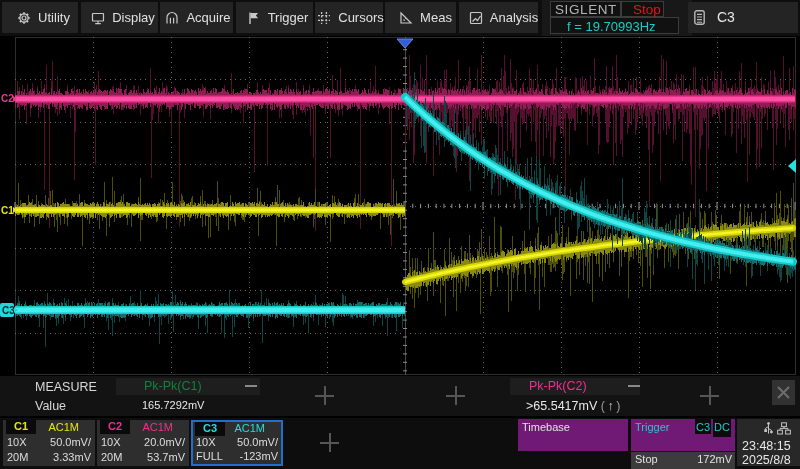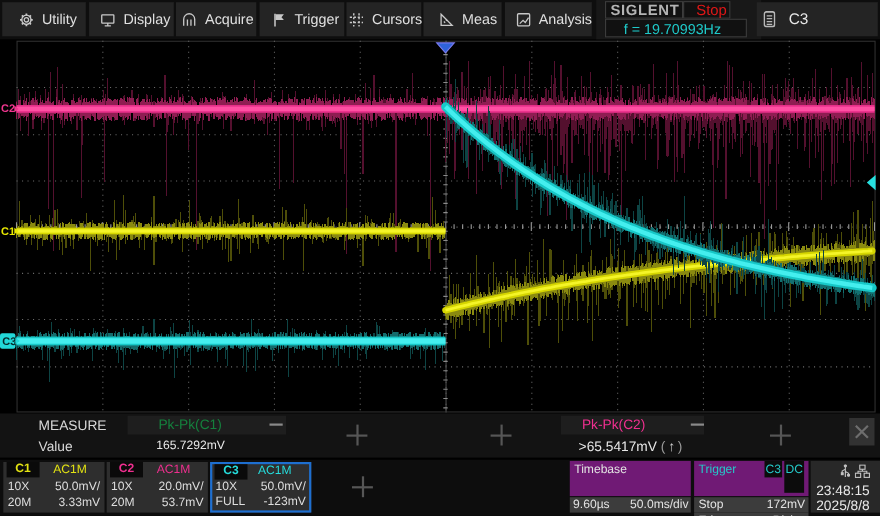--- a/index.html
+++ b/index.html
@@ -85,21 +85,21 @@
           <rect x="1.5" y="1.5" width="11" height="11" rx="1"></rect>
           <path d="M3.5 10.5l3-3 2 2 3-4.5"></path>
         </g>
       </svg>
       <span>Analysis</span>
     </div>
 <div id="sig">
  <div class="bx" style="left:8px;top:1px;width:71px;height:16px"></div>
  <div class="bx" style="left:79px;top:1px;width:43px;height:16px"></div>
  <div class="bx" style="left:8px;top:17px;width:129px;height:17px"></div>
- <div style="position:absolute;left:13px;top:1.5px;font-size:13.5px;font-weight:bold;color:#b4b4b4;letter-spacing:0.6px">SIGLENT</div>
+ <div style="position:absolute;left:13px;top:1.5px;font-size:13.5px;font-weight:normal;color:#b4b4b4;letter-spacing:0.6px">SIGLENT</div>
  <div style="position:absolute;left:91px;top:2px;font-size:13.5px;color:#e01717">Stop</div>
  <div style="position:absolute;left:25px;top:19px;font-size:13px;color:#1fc9c9">f = 19.70993Hz</div>
 </div>
 <div id="c3p">
  <svg width="11" height="15" viewBox="0 0 11 15" style="position:absolute;left:6px;top:8px">
         <rect x="0.8" y="0.8" width="9.4" height="13.4" rx="2" fill="none" stroke="#b8b8b8" stroke-width="1.4"></rect>
         <path d="M3 4.4h5M3 7h5M3 9.6h5M3 12.2h5" stroke="#b8b8b8" stroke-width="1.1"></path>
       </svg>
  <span style="position:absolute;left:29px;top:7px">C3</span>
 </div>
@@ -220,30 +220,26 @@
   <div class="row" style="height:14px">
         <span class="l" style="left:3px;top:0">FULL</span>
         <span class="r" style="right:3px;top:0">-123mV</span>
       </div>
  </div>
  <div class="plus" style="left:320px;top:57px"></div>
  <div class="panel" style="left:518px;width:110px">
   <div class="hdr">
         <span style="position:absolute;left:4px;top:2px">Timebase</span>
       </div>
-  <div class="dr">
-        <span style="position:absolute;left:3px;top:1px">9.60µs</span>
-        <span style="position:absolute;right:2px;top:1px">50.0ms/div</span>
-      </div>
  </div>
  <div class="panel" style="left:631px;width:104px">
   <div class="hdr">
         <span style="position:absolute;left:4px;top:2px;color:#25c9c9">Trigger</span>
         <span style="position:absolute;left:64px;top:0;color:#25c9c9;background:#0c0c0c;padding:2px 1px 1px">C3</span>
-        <span style="position:absolute;left:82px;top:0;color:#25c9c9;background:#0c0c0c;padding:2px 1px 15px">DC</span>
+        <span style="position:absolute;left:82px;top:0;color:#25c9c9;background:#0c0c0c;padding:2px 1px 4px">DC</span>
       </div>
   <div class="dr">
         <span style="position:absolute;left:4px;top:1px">Stop</span>
         <span style="position:absolute;right:3px;top:1px">172mV</span>
       </div>
   <div class="dr">
         <span style="position:absolute;left:4px;top:1px">Edge</span>
         <span style="position:absolute;right:2px;top:1px">Rising</span>
       </div>
  </div>

